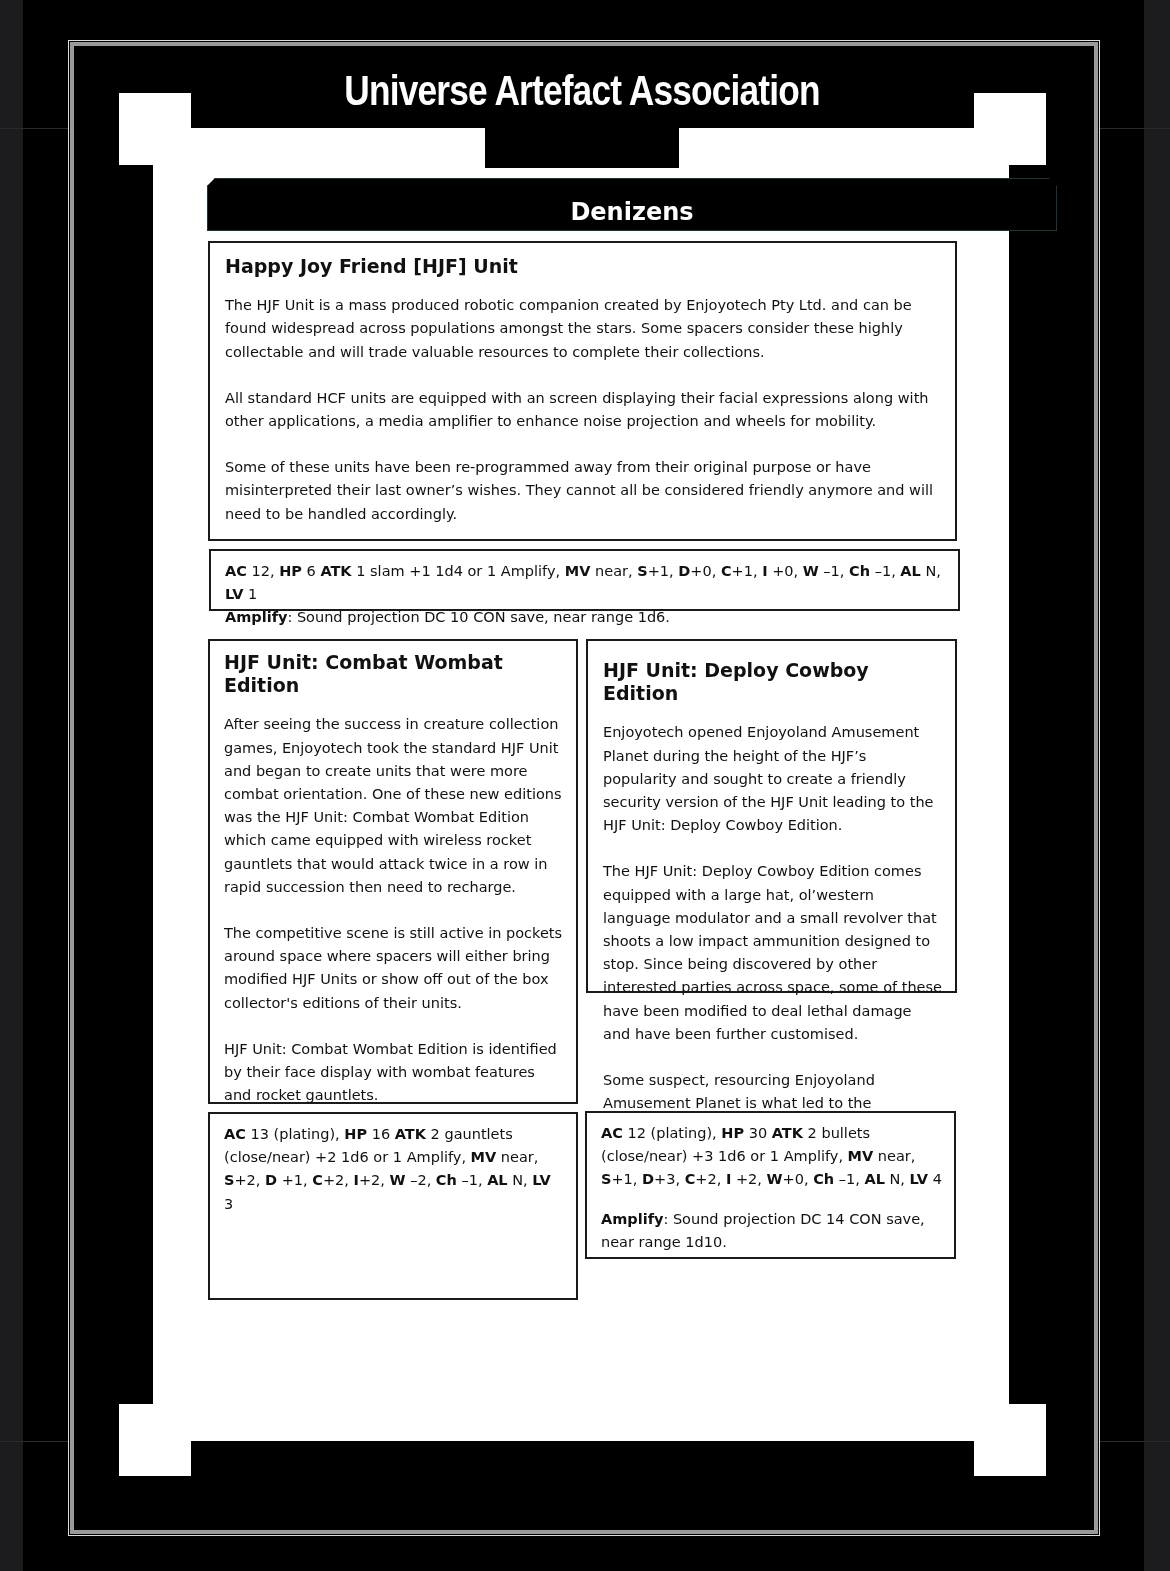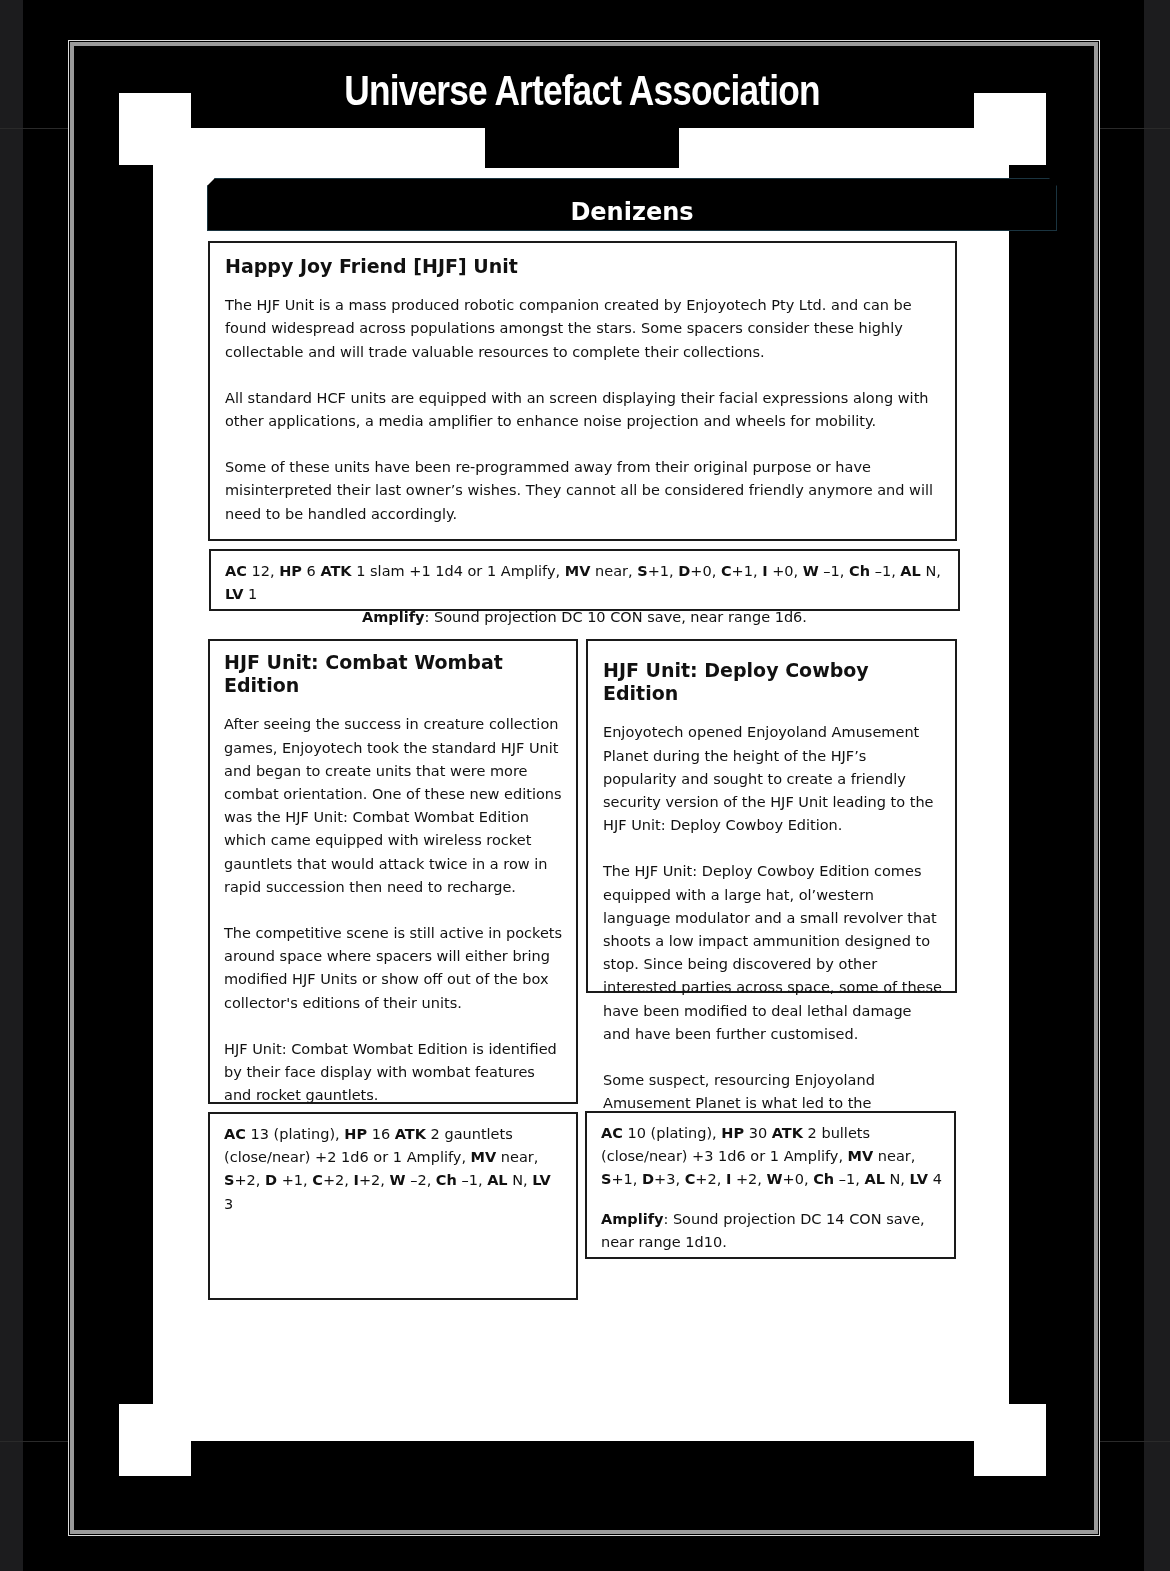--- a/index.html
+++ b/index.html
@@ -60,21 +60,21 @@
 
     .left-box { left: 208px; top: 639px; width: 370px; height: 465px; padding: 10px 12px 17px 14px; }
     .right-box { left: 586px; top: 639px; width: 371px; height: 354px; padding: 18px 12px 0 15px; }
     .left-box h2, .right-box h2 { margin-bottom: 16px; }
 
     .left-stat { left: 208px; top: 1112px; width: 370px; height: 188px; padding: 9px 14px 0 14px; }
     .right-stat { left: 585px; top: 1111px; width: 371px; height: 148px; padding: 9px 12px 0 14px; }
 
     .stat b { font-weight: bold; }
     .stat .ab { margin-top: 16px; }
-    .stat-main .ab { margin-top: 0; text-align: center; }
+    .stat-main .ab { margin-top: 0; }
   </style>
 </head>
 <body>
 
 <div class="side-strip-left"></div>
 <div class="side-strip-right"></div>
 <div class="hline" style="top:128px"></div>
 <div class="hline" style="top:1441px"></div>
 
 <div class="page-frame"></div>
@@ -143,21 +143,21 @@
     <b>I</b><span>+2</span>,
     <b>W</b> <span>–2</span>,
     <b>Ch</b> <span>–1</span>,
     <b>AL</b> <span>N</span>,
     <b>LV</b> <span>3</span>
   </div>
 </div>
 
 <div class="box stat right-stat">
   <div>
-    <b>AC</b> <span>10 (plating)</span>,
+    <b>AC</b> <span>12 (plating)</span>,
     <b>HP</b> <span>30</span>
     <b>ATK</b> <span>2 bullets (close/near) +3 1d6 or 1 Amplify</span>,
     <b>MV</b> <span>near</span>,
     <b>S</b><span>+1</span>,
     <b>D</b><span>+3</span>,
     <b>C</b><span>+2</span>,
     <b>I</b> <span>+2</span>,
     <b>W</b><span>+0</span>,
     <b>Ch</b> <span>–1</span>,
     <b>AL</b> <span>N</span>,

